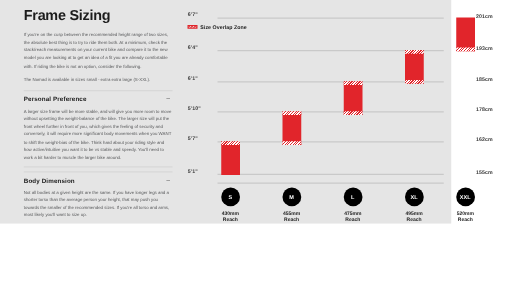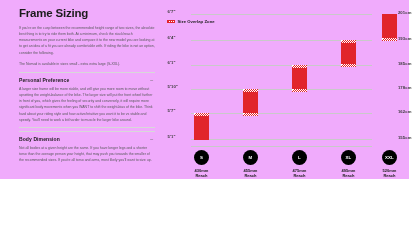--- a/index.html
+++ b/index.html
@@ -4,22 +4,22 @@
 <style>
   * { box-sizing: border-box; margin: 0; padding: 0; }
   html, body {
     width: 416px; height: 179px;
     background: #ffffff;
     font-family: "Liberation Sans", sans-serif;
     overflow: hidden;
   }
   #page {
     position: relative;
-    width: 409px; height: 179px;
-    background: #f0abfc;
+    width: 361px; height: 179px;
+    background: #e5e5e5;
     display: flex;
   }
 
   
   .left-col {
     width: 168px;
     padding: 7px 10px 0 19px;
     position: relative;
   }
   .page-title {

